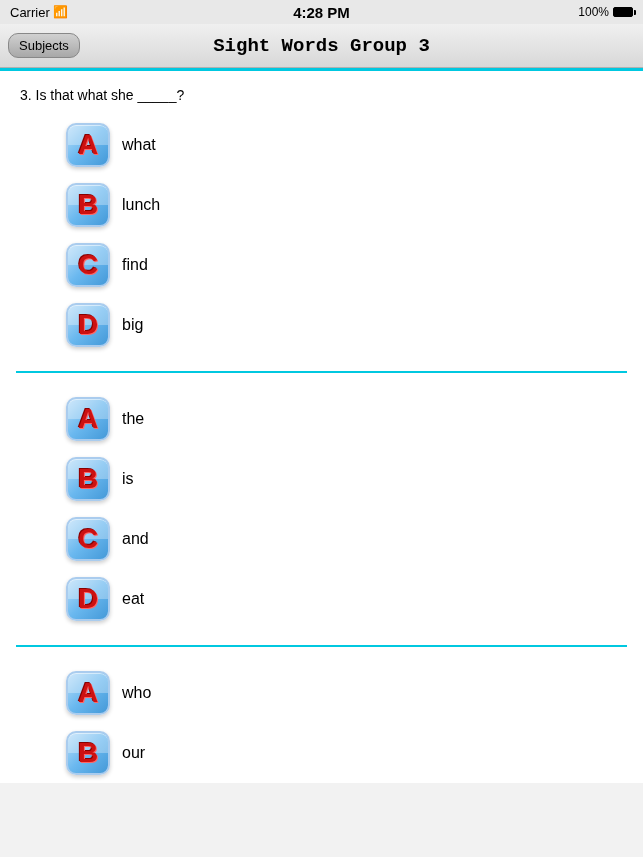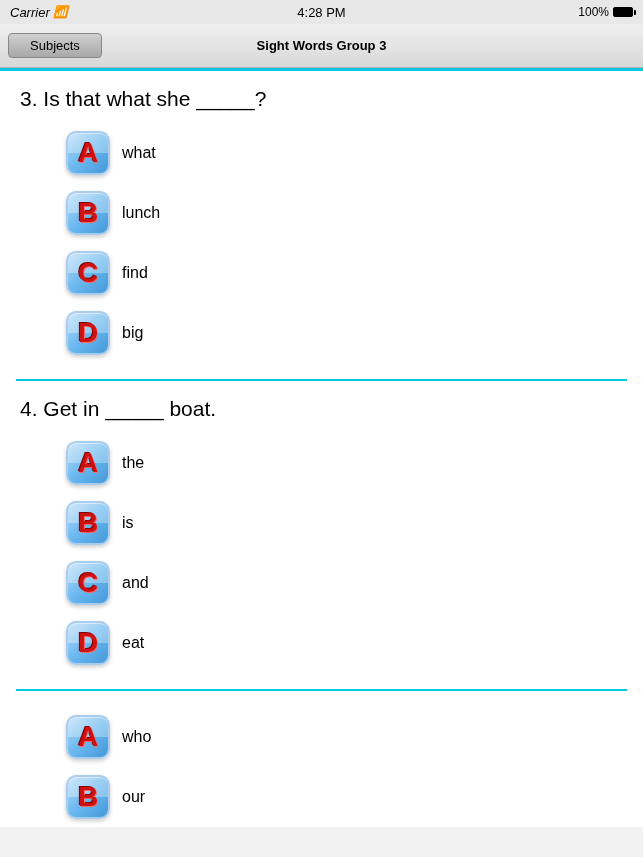--- a/index.html
+++ b/index.html
@@ -20,28 +20,27 @@
       padding: 4px 10px;
       font-size: 13px;
       font-weight: 500;
       color: #000;
       height: 24px;
     }
     .status-bar-left {
       display: flex;
       align-items: center;
       gap: 4px;
-      font-style: italic;
     }
     .status-bar-center {
       position: absolute;
       left: 50%;
       transform: translateX(-50%);
-      font-size: 13px;
-      font-weight: 400;
+      font-size: 15px;
+      font-weight: 700;
     }
     .status-bar-right {
       display: flex;
       align-items: center;
       gap: 4px;
       font-size: 12px;
       justify-content: space-between;
     }
     
     .wifi-icon { font-size: 12px; }
@@ -75,50 +74,51 @@
       justify-content: center;
       position: relative;
       height: 44px;
       padding: 0 10px;
     }
     .subjects-button {
       position: absolute;
       left: 8px;
       background: linear-gradient(to bottom, #d0d0d0, #a8a8a8);
       border: 1px solid #888;
-      border-radius: 4px;
-      padding: 4px 21px;
+      border-radius: 10px;
+      padding: 4px 10px;
       font-size: 13px;
       color: #000;
       cursor: pointer;
     }
     .nav-title {
-      font-size: 13px;
+      font-size: 19px;
       font-weight: 600;
       color: #000;
+      font-family: Liberation Mono, monospace;
     }
 
     
     .top-accent-line {
       height: 3px;
       background: #00c8e0;
     }
 
     
     .content {
       background: #fff;
       padding: 0;
     }
 
     
     .question-block {
       padding: 16px 16px 0 16px;
     }
     .question-text {
-      font-size: 21px;
+      font-size: 14px;
       color: #000;
       margin-bottom: 12px;
       margin-left: 4px;
     }
 
     
     .options-list {
       display: flex;
       flex-direction: column;
       gap: 0;
@@ -233,21 +233,20 @@
           <span class="letter-text">D</span>
         </div>
         <span class="option-label">big</span>
       </div>
 
     </div>
   </div>
   <div class="divider"></div>
 
   <div class="question-block">
-    <div class="question-text">4. Get in _____ boat.</div>
     <div class="options-list">
 
       <div class="option-item">
         <div class="letter-badge">
           <span class="letter-text">A</span>
         </div>
         <span class="option-label">the</span>
       </div>
 
       <div class="option-item">

